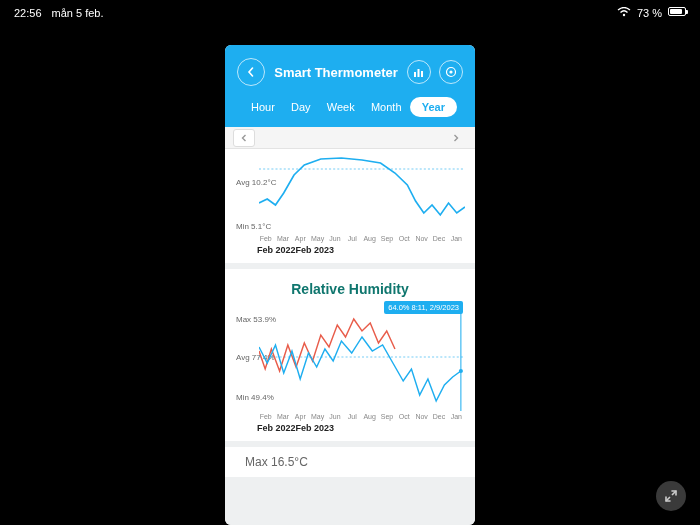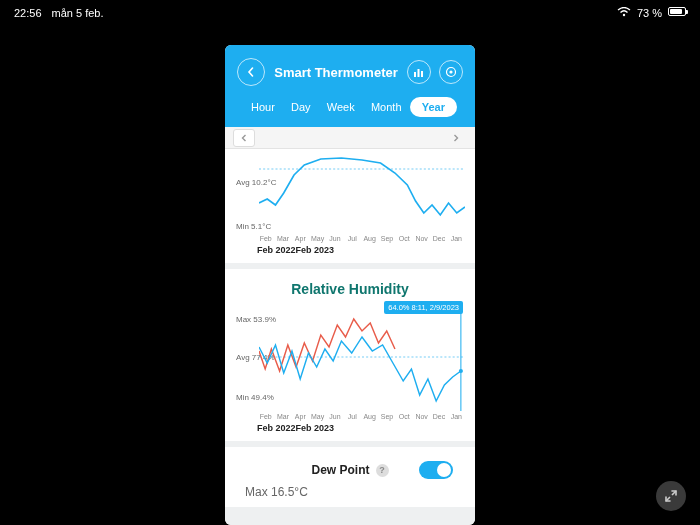--- a/index.html
+++ b/index.html
@@ -173,25 +173,20 @@
           <span>Dec</span>
           <span>Jan</span>
       </div>
       <div class="daterow">
         <span>Feb 2022</span>
         <span>Feb 2023</span>
       </div>
     </div>
 
     <div class="card" style="border-bottom:none;">
-      <div class="dewrow">
-        <span>Dew Point</span>
-        <span class="help">?</span>
-        <div class="toggle"></div>
-      </div>
       <div class="dewmax">Max 16.5°C</div>
     </div>
   </div>
 </div>
 
 <div class="corner-btn">
   <svg width="14" height="14" viewBox="0 0 14 14">
       <path d="M2 8 L2 12 L6 12 M12 6 L12 2 L8 2" stroke="#ccc" stroke-width="1.6" fill="none" stroke-linecap="round"></path>
       <path d="M2 12 L6 8 M12 2 L8 6" stroke="#ccc" stroke-width="1.6"></path>
     </svg>

